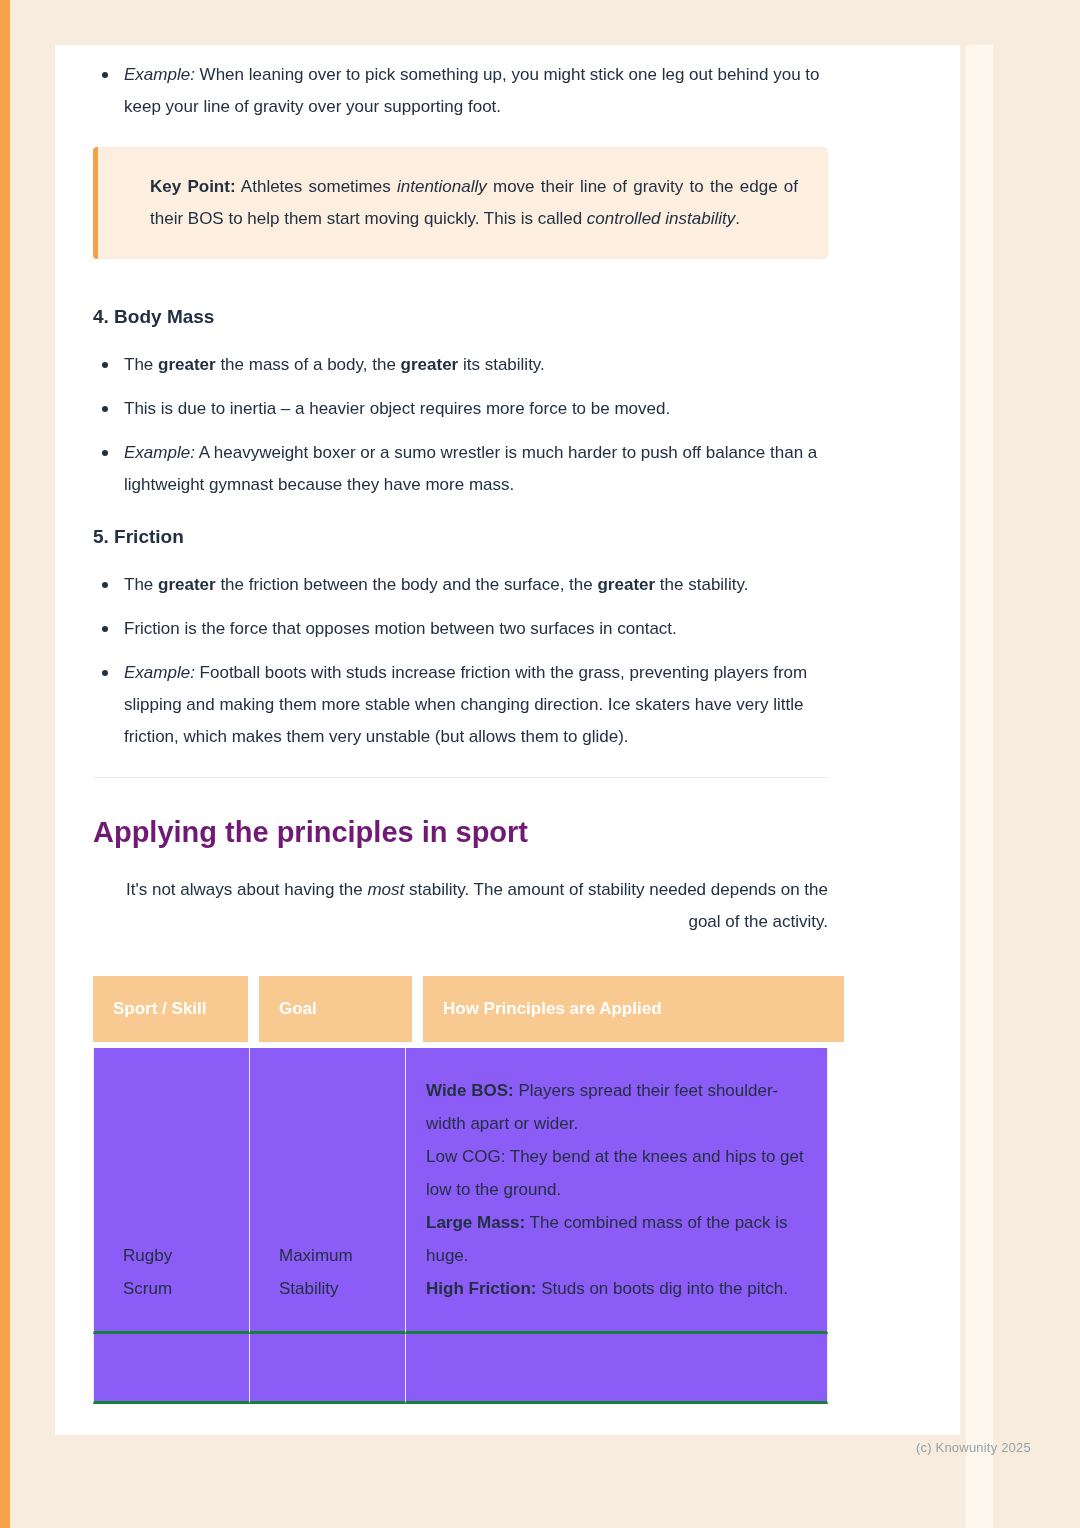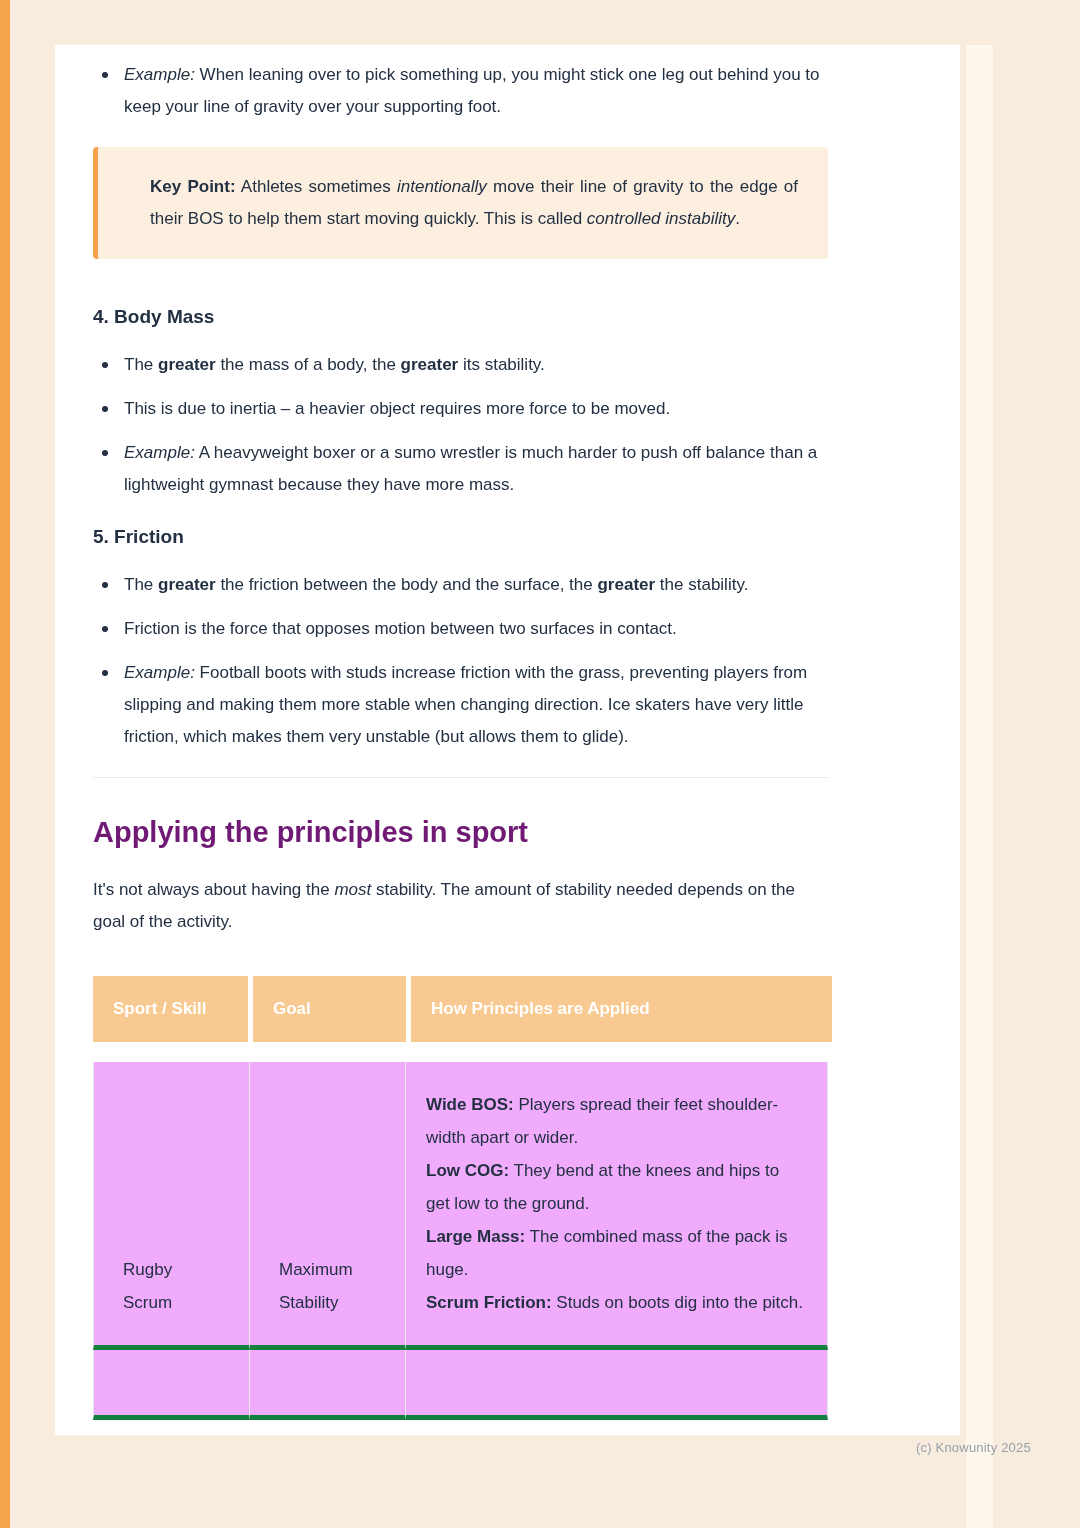--- a/index.html
+++ b/index.html
@@ -47,34 +47,34 @@
   }
   hr.divider {
     border:none; border-top:1px solid #e8eaed;
     margin:20px 0 0 0;
   }
   h2.applying-heading {
     font-size:29px; font-weight:700; line-height:36px;
     color:#701a75;
     margin:36px 0 24px 0;
   }
-  p.intro { margin:0 0 38px 0; }
+  p.intro { margin:0 0 38px 0;text-align:right; }
   .ptable { width:735px; }
   .thead {
-    display:grid; grid-template-columns:155px 153px 421px; gap:5px;
-    margin-bottom:20px;
+    display:grid; grid-template-columns:155px 153px 421px; gap:11px;
+    margin-bottom:6px;
   }
   .th {
     background:#f8ca92; color:#ffffff; font-weight:700;
     padding:22px 20px; font-size:17px; line-height:22px;
   }
   .trow { display:grid; grid-template-columns:157px 156px 422px; }
   .td {
-    background:#f0abfc;
-    border-right:1px solid #e8eaed; border-bottom:5px solid #15803d;
+    background:#8b5cf6;
+    border-right:1px solid #e8eaed; border-bottom:3px solid #15803d;
     padding:26px 20px;
   }
   .td:first-child { border-left:1px solid #e8eaed; }
   .trow:first-of-type .td { border-top:1px solid #e8eaed; }
   .td-sport, .td-goal {
     display:flex; align-items:flex-end;
     font-weight:400;
     padding-left:29px;
   }
   .td-sport span { display:inline-block; max-width:95px; line-height:33px; }
@@ -145,23 +145,23 @@
       </div>
       <div class="trow">
         <div class="td td-sport">
           <span>Rugby Scrum</span>
         </div>
         <div class="td td-goal">
           <span>Maximum Stability</span>
         </div>
         <div class="td td-principles">
           <div><span style="font-weight: 700;">Wide BOS:</span><span> Players spread their feet shoulder-width apart or wider.</span></div>
-          <div><span style="font-weight: 700;">Low COG:</span><span> They bend at the knees and hips to get low to the ground.</span></div>
+          <div><span style="font-weight: 400;">Low COG:</span><span> They bend at the knees and hips to get low to the ground.</span></div>
           <div><span style="font-weight: 700;">Large Mass:</span><span> The combined mass of the pack is huge.</span></div>
-          <div><span style="font-weight: 700;">Scrum Friction:</span><span> Studs on boots dig into the pitch.</span></div>
+          <div><span style="font-weight: 700;">High Friction:</span><span> Studs on boots dig into the pitch.</span></div>
         </div>
       </div>
       <div class="trow partial">
         <div class="td"></div>
         <div class="td"></div>
         <div class="td"></div>
       </div>
     </div>
 
   </div>

